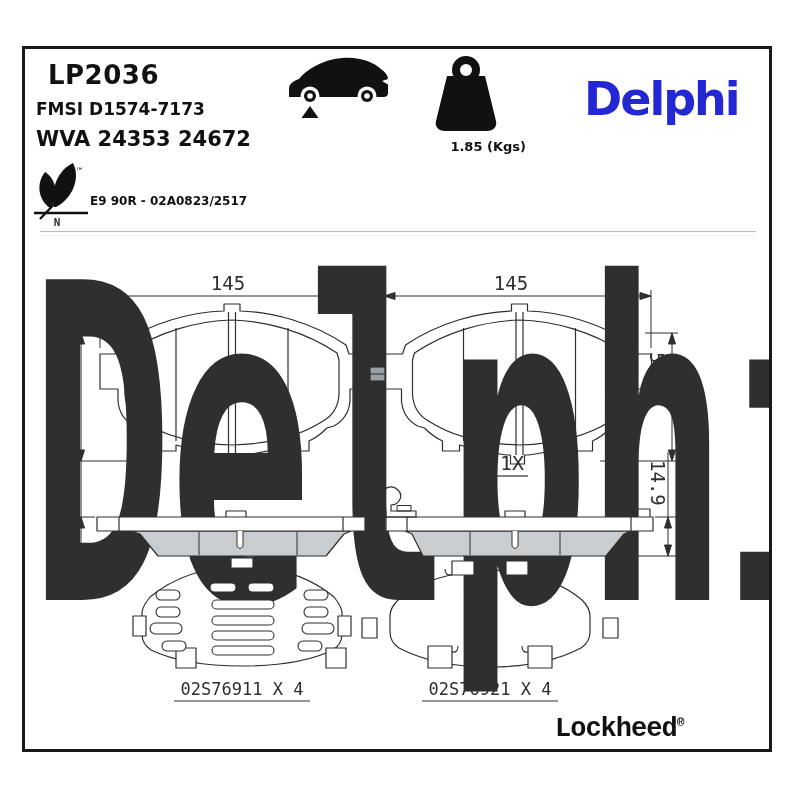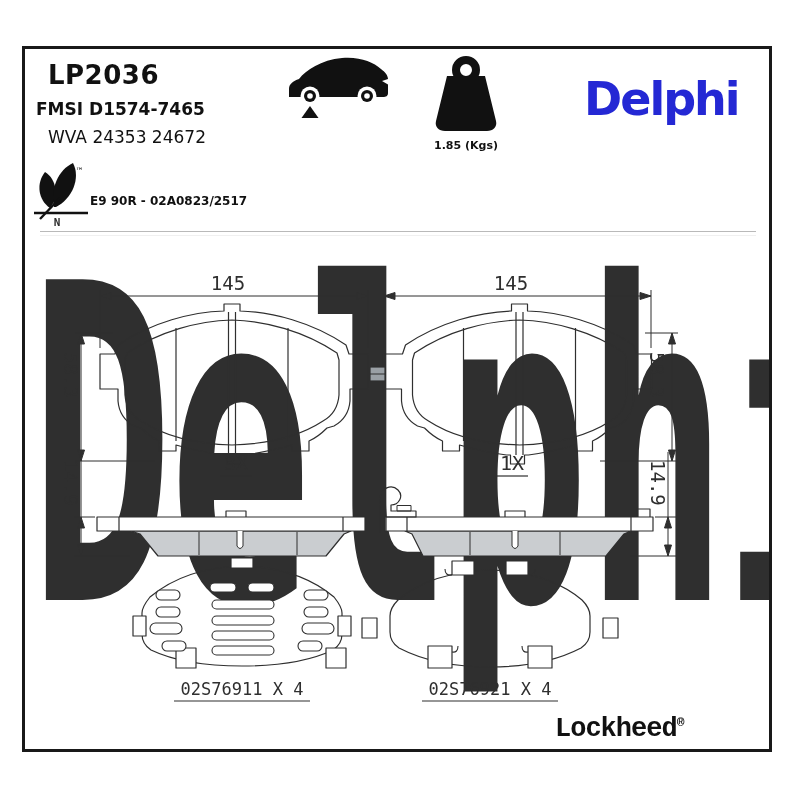--- a/index.html
+++ b/index.html
@@ -3,42 +3,42 @@
 <meta charset="utf-8">
 <style>
   html,body{margin:0;padding:0;background:#fff;}
   body{width:800px;height:800px;position:relative;overflow:hidden;
        font-family:"DejaVu Sans",sans-serif;color:#111;}
   .abs{position:absolute;}
   #frame{left:22px;top:46px;width:750px;height:706px;border:3px solid #191919;
          box-sizing:border-box;z-index:6;pointer-events:none;}
   #part-number{left:48px;top:60px;font-size:26px;font-weight:bold;letter-spacing:0.5px;z-index:4;}
   #fmsi{left:36px;top:99px;font-size:17px;font-weight:bold;z-index:4;}
-  #wva{left:48px;top:127px;font-size:17px;font-weight:normal;z-index:4;}
+  #wva{left:36px;top:127px;font-size:21px;font-weight:bold;z-index:4;}
   #approval{left:90px;top:194px;font-size:12px;font-weight:bold;z-index:4;}
-  #weight-label{left:406px;top:139px;width:120px;text-align:center;
-                font-size:11px;font-weight:bold;z-index:4;}
+  #weight-label{left:406px;top:139px;width:120px;text-align:right;
+                font-size:13px;font-weight:bold;z-index:4;}
   #delphi-logo{left:584px;top:72px;font-size:46px;font-weight:bold;
                letter-spacing:-2px;z-index:4;}
   #separator{left:40px;top:231px;width:716px;height:3px;z-index:4;
              border-top:1px solid #b9b9b9;border-bottom:1px solid #f0f0f0;}
   #lockheed{left:555px;top:714px;width:212px;text-align:left;z-index:4;
             font-family:Liberation Mono, monospace;font-weight:bold;font-size:27px;
             letter-spacing:-1px;}
   #lockheed sup{font-size:13px;}
   #drawing{left:0;top:0;z-index:3;}
   svg text{font-family:"DejaVu Sans Mono",monospace;fill:#2f2f2f;}
 </style>
 </head>
 <body>
 
 <div id="frame" class="abs"></div>
 
 <div id="part-number" class="abs">LP2036</div>
-<div id="fmsi" class="abs">FMSI D1574-7465</div>
+<div id="fmsi" class="abs">FMSI D1574-7173</div>
 <div id="wva" class="abs">WVA 24353 24672</div>
 <div id="approval" class="abs">E9 90R - 02A0823/2517</div>
 <div id="weight-label" class="abs">1.85 (Kgs)</div>
 <div id="delphi-logo" class="abs" style="color: rgb(36, 40, 212);">Delphi</div>
 <div id="separator" class="abs"></div>
 <div id="lockheed" class="abs">
   <span>Lockheed</span><sup>®</sup>
 </div>
 
 <svg id="drawing" class="abs" width="800" height="800" viewBox="0 0 800 800">

